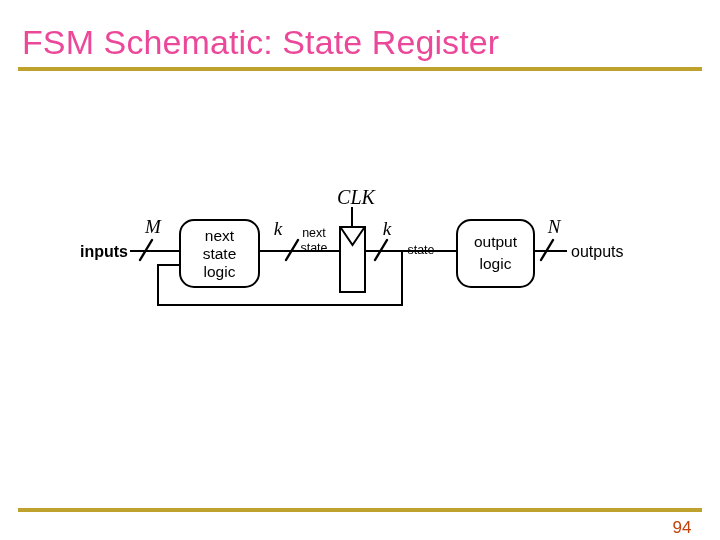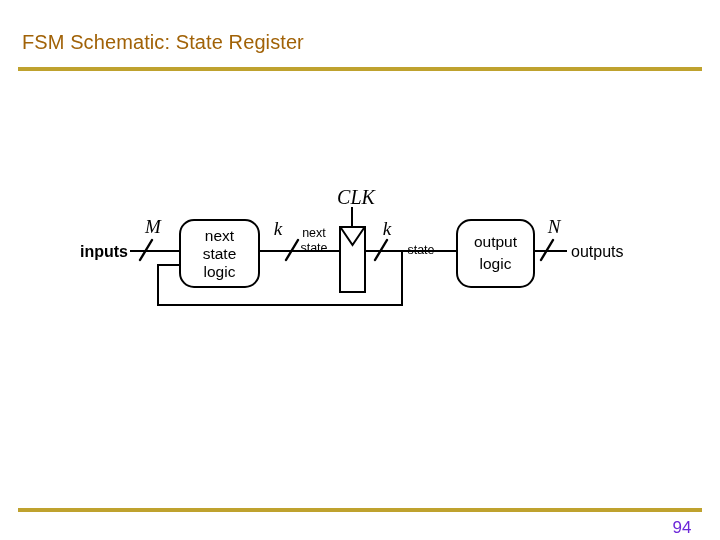--- a/index.html
+++ b/index.html
@@ -14,23 +14,23 @@
     overflow: hidden;
     font-family: "Liberation Sans", sans-serif;
     -webkit-font-smoothing: antialiased;
   }
 
   
   #slide-title {
     position: absolute;
     left: 22px;
     top: 24px;
-    font-size: 20px;
+    font-size: 34px;
     line-height: 36px;
-    color: #a16207;
+    color: #ec4899;
     white-space: nowrap;
     letter-spacing: 0.1px;
   }
   #title-rule {
     position: absolute;
     left: 18px;
     top: 67px;
     width: 684px;
     height: 4px;
     background: #bfa22e;
@@ -45,21 +45,21 @@
     height: 4px;
     background: #bfa22e;
   }
   #page-number {
     position: absolute;
     left: 664px;
     top: 518px;
     width: 36px;
     text-align: center;
     font-size: 17px;
-    color: #6d28d9;
+    color: #c2410c;
   }
 
   
   #diagram {
     position: absolute;
     left: 0;
     top: 150px;
     width: 720px;
     height: 200px;
   }

